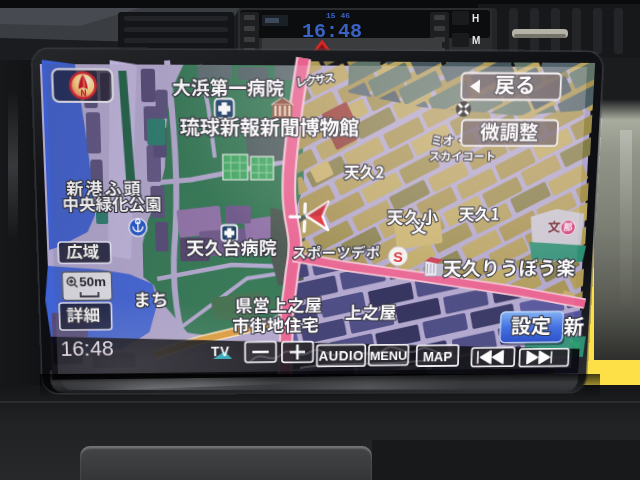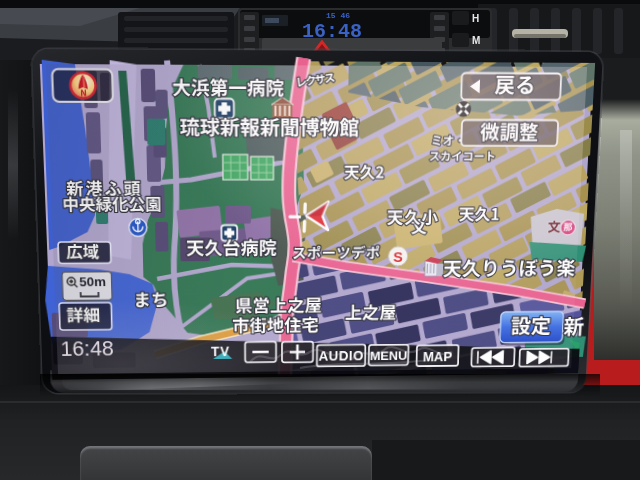--- a/index.html
+++ b/index.html
@@ -1,15 +1,15 @@
 <!DOCTYPE html>
 <html><head><meta charset="utf-8">
 <style>
 html,body{margin:0;padding:0;background:#131416;}
-#photo{position:relative;width:640px;height:480px;overflow:hidden;background:#b91c1c;font-family:"Liberation Sans",sans-serif;}
+#photo{position:relative;width:640px;height:480px;overflow:hidden;background:#fde047;font-family:"Liberation Sans",sans-serif;}
 #topdash{position:absolute;left:0;top:0;}
 #leftdark{position:absolute;left:0;top:60px;width:46px;height:340px;background:linear-gradient(90deg,#17181a,#101113);}
 #leftstreak{position:absolute;left:8px;top:90px;width:10px;height:150px;background:linear-gradient(180deg,rgba(90,92,96,0),rgba(90,92,96,0.5),rgba(90,92,96,0));}
 #rightside{position:absolute;left:594px;top:60px;width:46px;height:300px;background:linear-gradient(180deg,#1b1c1e 0%,#1b1c1e 13%,#a7ac9e 20%,#8f9388 32%,#7c7f74 55%,#5a5c54 80%,#2e2f2c 100%);}
 #bezedge{position:absolute;left:599px;top:118px;width:2.5px;height:215px;background:linear-gradient(180deg,rgba(200,205,195,0.6),rgba(170,175,165,0.35),rgba(140,144,136,0.1));transform-origin:top left;transform:rotate(3.3deg);}
 #rightstreak{position:absolute;left:620px;top:130px;width:12px;height:180px;background:linear-gradient(180deg,rgba(200,204,196,0.55),rgba(160,164,156,0.25),rgba(120,124,116,0));}
 #bottomdash{position:absolute;left:0;top:385px;width:640px;height:95px;background:linear-gradient(180deg,#151618,#202224 40%,#26282a);}
 #tray{position:absolute;left:80px;top:446px;width:292px;height:40px;background:linear-gradient(180deg,#434548,#303234);border-radius:10px 10px 0 0;box-shadow:inset 0 2.5px 2px rgba(150,152,156,0.6);}
 #seam{position:absolute;left:0;top:401px;width:640px;height:2px;background:rgba(74,76,80,0.35);}
 #brdark{position:absolute;left:372px;top:440px;width:268px;height:48px;background:#18191b;}

